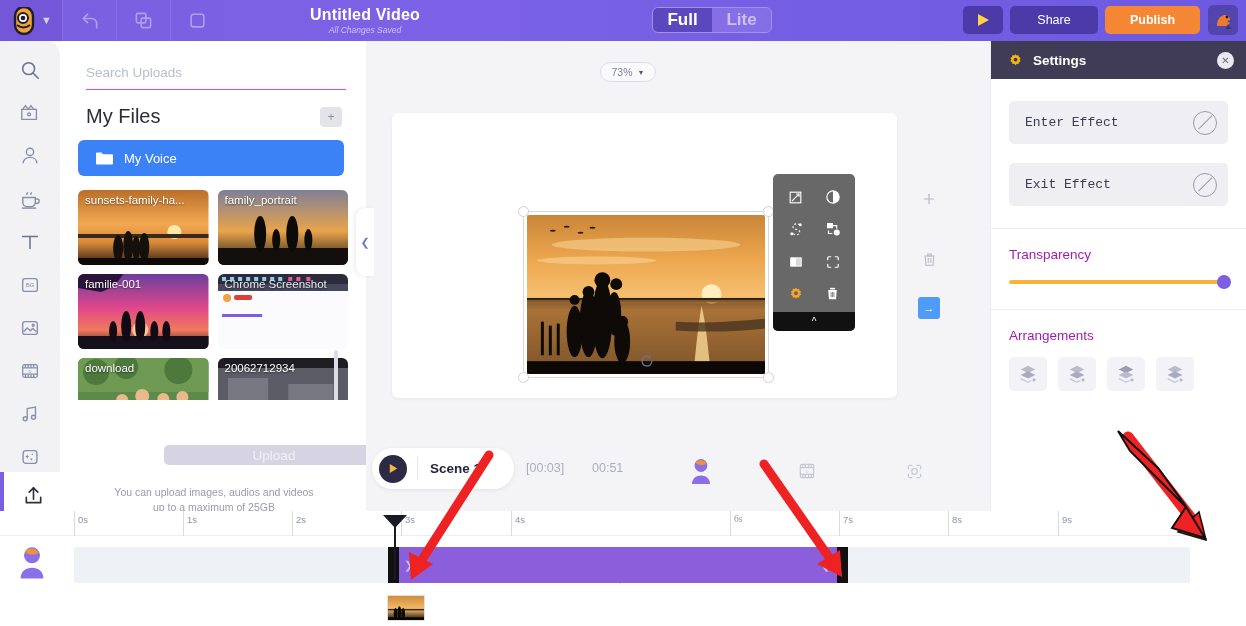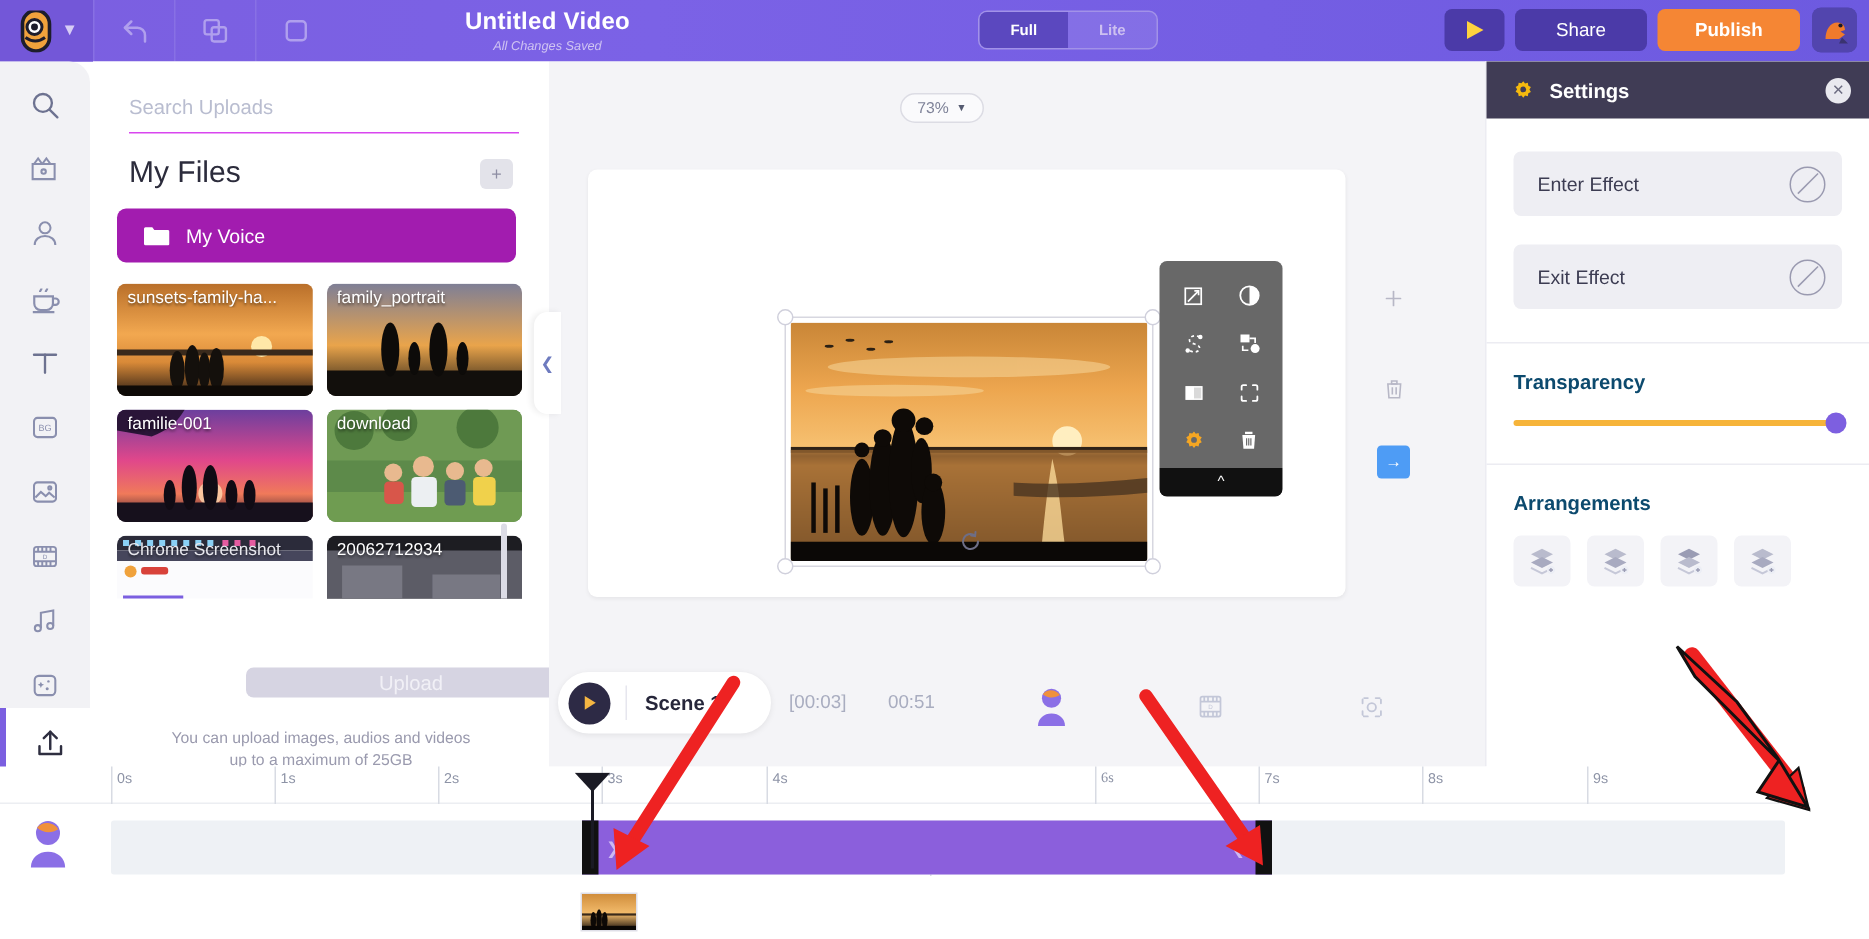--- a/index.html
+++ b/index.html
@@ -30,21 +30,21 @@
   .tb-btn svg { opacity: .40; }
   .title-wrap { margin-left: 26px; text-align: center; width: 230px; }
   .title-main { color: #fff; font-size: 16px; font-weight: bold; letter-spacing: .2px; }
   .title-sub { color: #cfc3f2; font-size: 8.5px; font-style: italic; margin-top: 1px; }
   .mode-toggle {
     position: absolute; left: 652px; top: 7px; width: 120px; height: 26px;
     border: 1px solid #a292e8; border-radius: 6px; display: flex; overflow: hidden;
     background: rgba(255,255,255,0.10);
   }
   .mode-opt { flex: 1; display: flex; align-items: center; justify-content: center;
-    font-size: 10px; font-weight: bold; color: #cdc0f0; }
+    font-size: 17px; font-weight: bold; color: #cdc0f0; }
   .mode-opt.active { background: #5b48bf; color: #ffffff; }
   .play-btn {
     position: absolute; left: 963px; top: 6px; width: 40px; height: 28px;
     background: #4b3aa8; border-radius: 5px; display: flex; align-items: center; justify-content: center;
   }
   .share-btn {
     position: absolute; left: 1010px; top: 6px; width: 88px; height: 28px;
     background: #4b3aa8; border-radius: 5px; color: #fff; font-size: 12.5px;
     display: flex; align-items: center; justify-content: center;
   }
@@ -86,21 +86,21 @@
   .files-head {
     display: flex; align-items: center; justify-content: space-between;
     padding: 15px 24px 0 24px;
   }
   .files-title { font-size: 20px; font-weight: normal; color: #2c2c3c; }
   .add-folder {
     width: 22px; height: 20px; background: #e3e3ea; border-radius: 4px;
     display: flex; align-items: center; justify-content: center; color: #8d8da3; font-size: 12px;
   }
   .voice-row {
-    margin: 12px 22px 0 16px; height: 36px; background: #a21caf; border-radius: 6px;
+    margin: 12px 22px 0 16px; height: 36px; background: #3b82f6; border-radius: 6px;
     display: flex; align-items: center; gap: 11px; padding-left: 18px;
   }
   .voice-label { color: #fff; font-size: 13px; }
   .thumbs {
     position: relative; margin: 14px 18px 0 16px; display: grid;
     grid-template-columns: 1fr 1fr; gap: 9px 9px; height: 210px; overflow: hidden;
   }
   .thumb { position: relative; height: 75px; border-radius: 6px; overflow: hidden; }
   .thumb .cap {
     position: absolute; left: 7px; top: 4px; right: 6px; color: #fff; font-size: 11.5px;
@@ -207,30 +207,30 @@
   .settings-title { color: #fff; font-size: 13.5px; font-weight: bold; flex: 1; }
   .settings-close {
     width: 17px; height: 17px; border-radius: 50%; background: #e9e9ef; color: #6b6b80;
     display: flex; align-items: center; justify-content: center; font-size: 10px;
   }
   .effect-row {
     margin: 0 18px; height: 43px; background: #eeeef3; border-radius: 5px;
     display: flex; align-items: center; justify-content: space-between; padding: 0 11px 0 16px;
   }
   .effect-row + .effect-row { margin-top: 19px; }
-  .effect-label { font-size: 13px; color: #3c3c52; }
+  .effect-label { font-size: 13px; color: #3c3c52; font-family: Liberation Mono, monospace; }
   .no-circle {
     width: 24px; height: 24px; border-radius: 50%; border: 1.4px solid #9a9ab0; position: relative;
   }
   .no-circle::after {
     content: ""; position: absolute; left: 2.2px; top: 10.2px; width: 18.5px; height: 1.4px;
     background: #9a9ab0; transform: rotate(-45deg);
   }
   .divider { margin: 22px 0 0 0; height: 1px; background: #ececf2; }
-  .sec-title { font-size: 13.5px; color: #0c4a6e; padding: 18px 0 0 18px; font-weight: bold; }
+  .sec-title { font-size: 13.5px; color: #a21caf; padding: 18px 0 0 18px; }
   .slider-wrap { margin: 13px 18px 0 18px; position: relative; height: 14px; }
   .slider-track { position: absolute; left: 0; top: 5px; width: 100%; height: 4px; background: #f6b43a; border-radius: 2px; }
   .slider-knob { position: absolute; right: -3px; top: 0; width: 14px; height: 14px; border-radius: 50%; background: #7d5fe0; }
   .arr-row { display: flex; gap: 11px; padding: 14px 0 0 18px; }
   .arr-btn {
     width: 38px; height: 34px; border-radius: 5px; background: #f3f3f7; position: relative;
     display: flex; align-items: center; justify-content: center;
   }
 
   
@@ -484,44 +484,20 @@
           <circle cx="62" cy="56" r="8" fill="#ffd9b0" opacity=".8"></circle>
           <rect y="62" width="130" height="13" fill="#16101c"></rect>
           <g fill="#100b14">
               <ellipse cx="35" cy="57" rx="4" ry="10"></ellipse>
               <ellipse cx="48" cy="52" rx="5" ry="15"></ellipse>
               <ellipse cx="62" cy="52" rx="5" ry="15"></ellipse>
               <ellipse cx="76" cy="57" rx="4" ry="10"></ellipse>
               <ellipse cx="88" cy="57" rx="4" ry="10"></ellipse>
             </g>
           <path d="M0 0h45c-6 10-12 14-22 18L0 14z" fill="#2a1538"></path>
-        </svg>
-      </div>
-
-      <div class="thumb">
-        <span class="cap">download</span>
-        <svg width="100%" height="100%" viewBox="0 0 130 75" preserveAspectRatio="none">
-          <rect width="130" height="75" fill="#5d8a4a"></rect>
-          <rect y="0" width="130" height="34" fill="#6f9a54"></rect>
-          <g fill="#3f6b33" opacity=".7">
-              <circle cx="18" cy="14" r="13"></circle>
-              <circle cx="48" cy="9" r="12"></circle>
-              <circle cx="100" cy="12" r="14"></circle>
-            </g>
-          <rect y="55" width="130" height="20" fill="#6f9c51"></rect>
-          <g>
-              <circle cx="44" cy="42" r="6" fill="#e8b98f"></circle>
-              <rect x="38" y="48" width="13" height="15" rx="3" fill="#d8564a"></rect>
-             <circle cx="64" cy="38" r="7" fill="#e8b98f"></circle>
-              <rect x="56" y="45" width="17" height="20" rx="3" fill="#eceff2"></rect>
-             <circle cx="85" cy="41" r="6" fill="#e8b98f"></circle>
-              <rect x="78" y="47" width="14" height="17" rx="3" fill="#4c5b72"></rect>
-             <circle cx="104" cy="39" r="6" fill="#e8b98f"></circle>
-              <rect x="97" y="45" width="15" height="19" rx="3" fill="#f0d14b"></rect>
-            </g>
         </svg>
       </div>
 
       <div class="thumb">
         <span class="cap dark">Chrome Screenshot</span>
         <svg width="100%" height="100%" viewBox="0 0 130 75" preserveAspectRatio="none">
           <rect width="130" height="75" fill="#fbfbfd"></rect>
           <rect width="130" height="10" fill="#2b2b3a"></rect>
           <g fill="#8ad0f5">
               <rect x="4" y="3" width="4" height="4"></rect>
@@ -535,20 +511,44 @@
             </g>
           <g fill="#e55ba0">
               <rect x="70" y="3" width="4" height="4"></rect>
               <rect x="78" y="3" width="4" height="4"></rect>
               <rect x="88" y="3" width="4" height="4"></rect>
             </g>
           <rect y="10" width="130" height="7" fill="#46465c"></rect>
           <circle cx="9" cy="24" r="4" fill="#f0a23c"></circle>
             <rect x="16" y="21" width="18" height="5" rx="2" fill="#d8423a"></rect>
           <rect x="4" y="40" width="40" height="3" fill="#7b5fe0"></rect>
+        </svg>
+      </div>
+
+      <div class="thumb">
+        <span class="cap">download</span>
+        <svg width="100%" height="100%" viewBox="0 0 130 75" preserveAspectRatio="none">
+          <rect width="130" height="75" fill="#5d8a4a"></rect>
+          <rect y="0" width="130" height="34" fill="#6f9a54"></rect>
+          <g fill="#3f6b33" opacity=".7">
+              <circle cx="18" cy="14" r="13"></circle>
+              <circle cx="48" cy="9" r="12"></circle>
+              <circle cx="100" cy="12" r="14"></circle>
+            </g>
+          <rect y="55" width="130" height="20" fill="#6f9c51"></rect>
+          <g>
+              <circle cx="44" cy="42" r="6" fill="#e8b98f"></circle>
+              <rect x="38" y="48" width="13" height="15" rx="3" fill="#d8564a"></rect>
+             <circle cx="64" cy="38" r="7" fill="#e8b98f"></circle>
+              <rect x="56" y="45" width="17" height="20" rx="3" fill="#eceff2"></rect>
+             <circle cx="85" cy="41" r="6" fill="#e8b98f"></circle>
+              <rect x="78" y="47" width="14" height="17" rx="3" fill="#4c5b72"></rect>
+             <circle cx="104" cy="39" r="6" fill="#e8b98f"></circle>
+              <rect x="97" y="45" width="15" height="19" rx="3" fill="#f0d14b"></rect>
+            </g>
         </svg>
       </div>
 
       <div class="thumb">
         <span class="cap">20062712934</span>
         
         <svg width="100%" height="100%" viewBox="0 0 130 75" preserveAspectRatio="none">
           <rect width="130" height="75" fill="#1d1d22"></rect>
           <rect y="10" width="130" height="50" fill="#5c5c66"></rect>
           <g fill="#8b8b96" opacity=".6">

